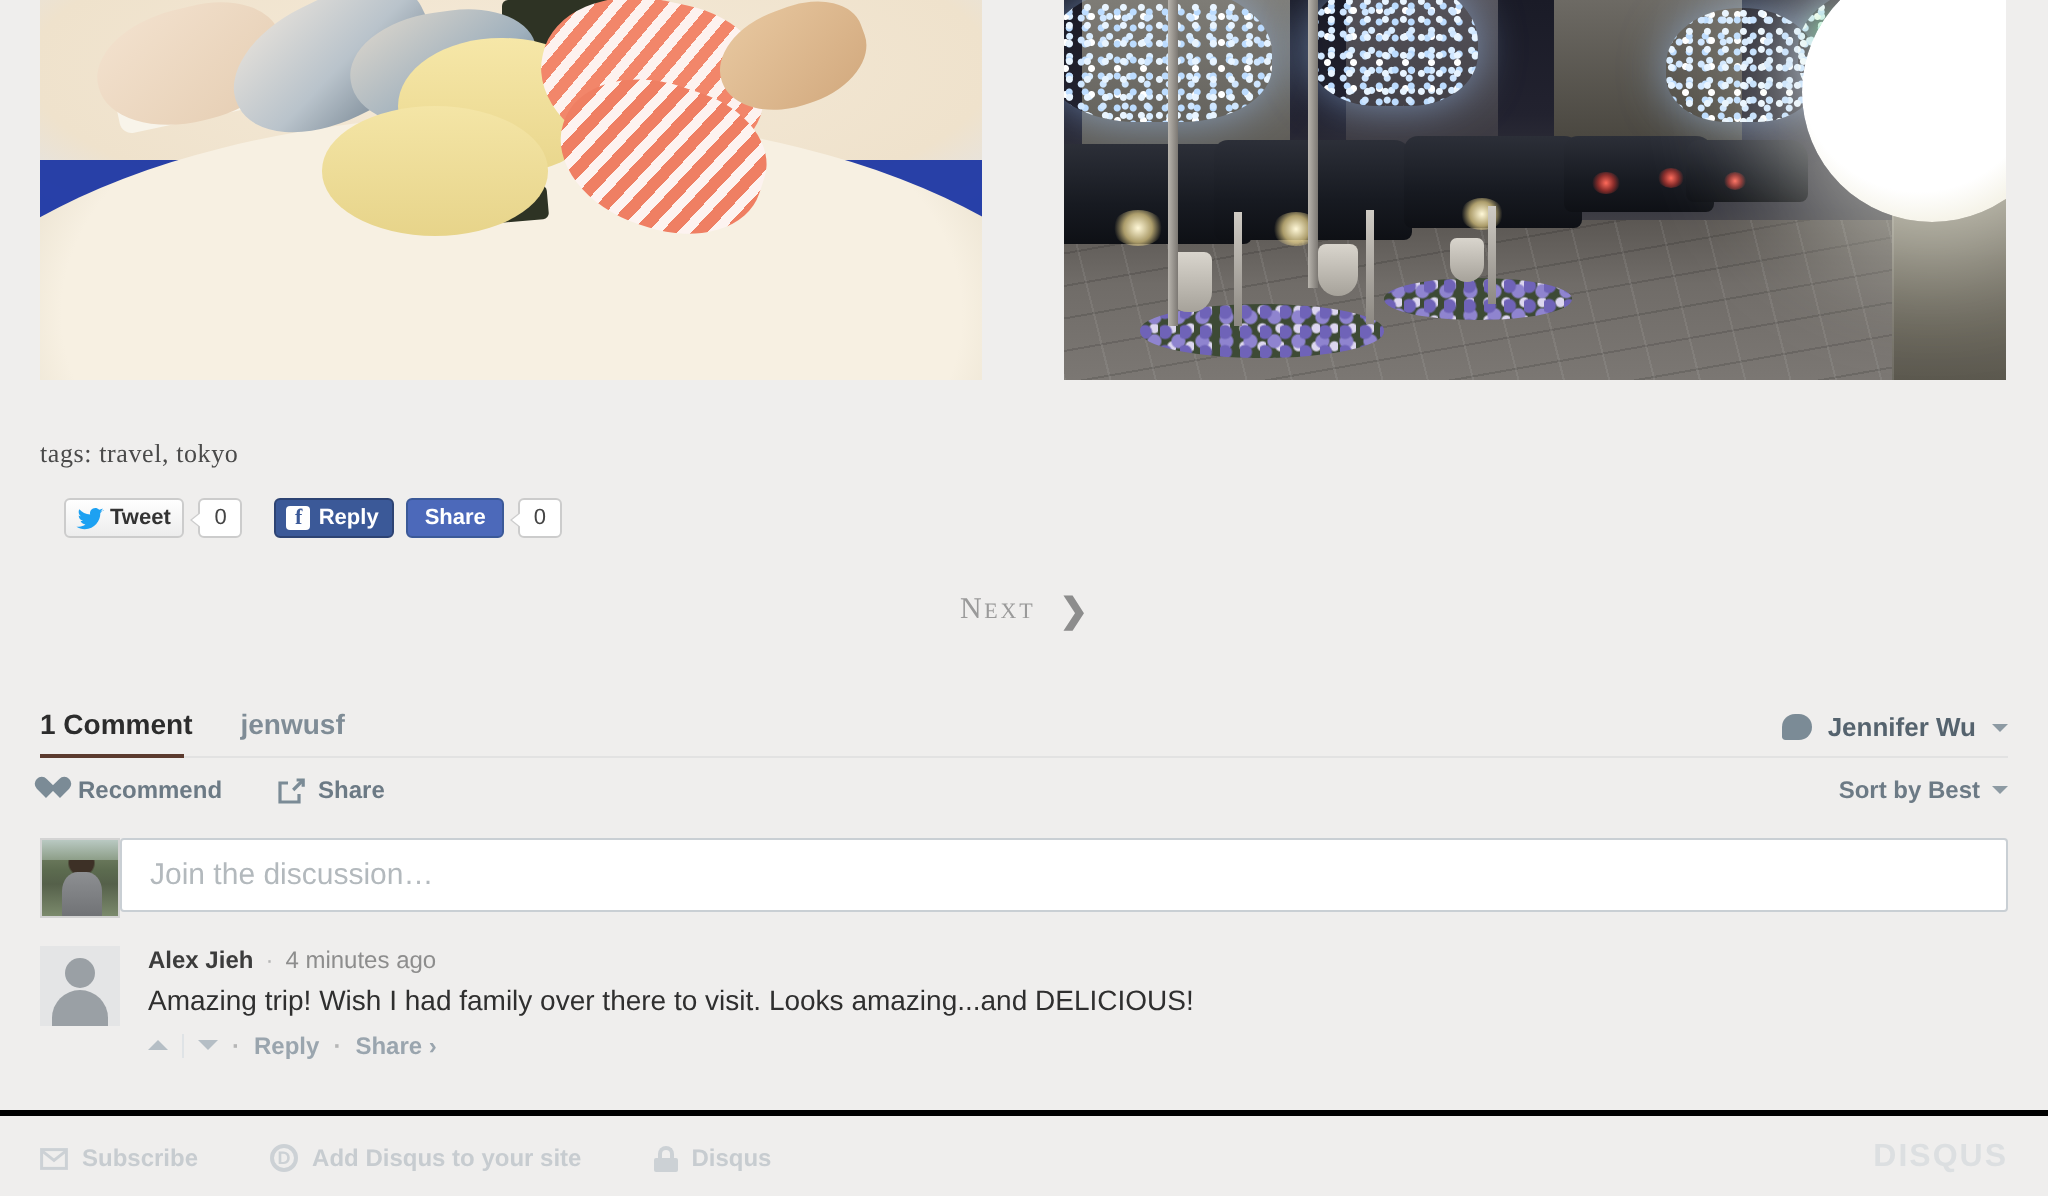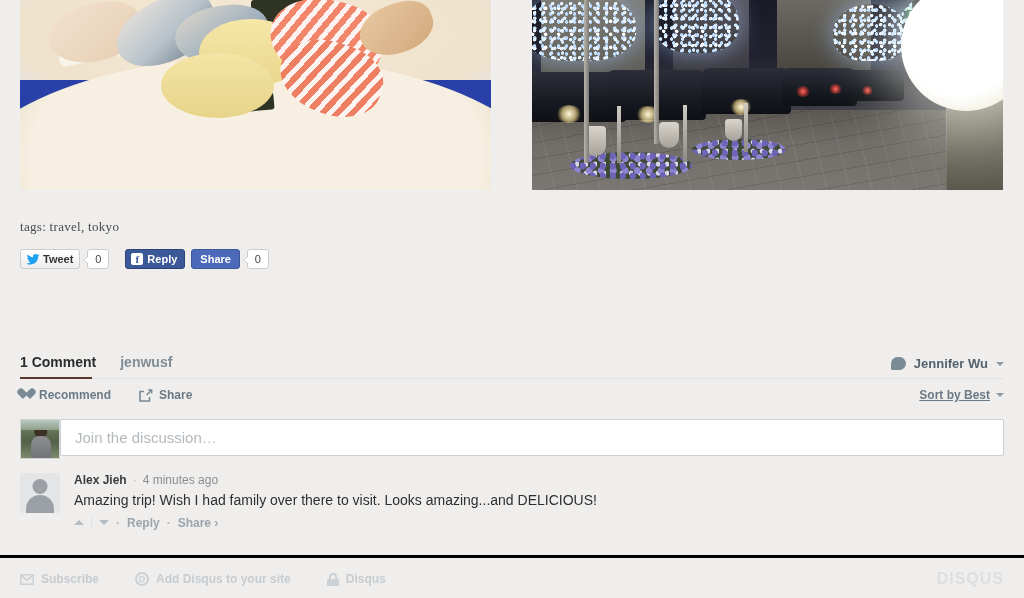--- a/index.html
+++ b/index.html
@@ -185,21 +185,21 @@
   .tags {
     position: absolute; left: 20px; top: 219px;
     font-family: "Liberation Serif", serif;
     font-size: 13px;
     color: #4a4a4a;
     letter-spacing: .3px;
   }
 
   
   .social-row {
-    position: absolute; left: 20px; top: 249px;
+    position: absolute; left: 32px; top: 249px;
     display: flex; align-items: center;
   }
   .tweet-btn {
     display: flex; align-items: center; gap: 3px;
     height: 20px; padding: 0 6px 0 5px;
     background: linear-gradient(180deg,#ffffff 0%, #ededed 100%);
     border: 1px solid #ccc; border-radius: 3px;
     font-size: 11px; font-weight: bold; color: #333;
     cursor: pointer;
   }
@@ -318,21 +318,21 @@
     content: ""; position: absolute; width: 7px; height: 10px;
     background: #7b8b96; border-radius: 4px 4px 0 0;
     top: 0; left: 3px;
     transform: rotate(-45deg); transform-origin: 0 100%;
   }
   .heart::after { left: 3px; transform: rotate(45deg); transform-origin: 100% 100%; }
   .share-ic { width: 14px; height: 13px; display: block; }
   .dq-sort {
     position: absolute; right: 0;
     display: flex; align-items: center; gap: 6px;
-    color: #6c7a85; cursor: pointer; text-decoration: underline;
+    color: #6c7a85; cursor: pointer;
   }
 
   .dq-compose {
     display: flex; align-items: flex-start; gap: 0;
     margin-top: 8px;
   }
   .avatar-photo {
     width: 40px; height: 40px; flex: none;
     border: 1px solid #d3d3d3;
     background:
@@ -525,20 +525,24 @@
     <div class="fb-like">
       <span class="fb-f">f</span>
       <span>Reply</span>
     </div>
     <div class="fb-share">
       <span>Share</span>
     </div>
     <div class="count-bubble">0</div>
   </div>
 
+  <div class="next-nav">
+    <span class="next-label">Next</span>
+    <span class="next-chevron">❯</span>
+  </div>
 
   <div class="disqus">
     <div class="dq-inner">
 
       <div class="dq-tabs">
         <div class="dq-tab active">1 Comment</div>
         <div class="dq-tab muted">jenwusf</div>
         <div class="dq-user">
           <span class="bubble-icon"></span>
           <span>Jennifer Wu</span>

